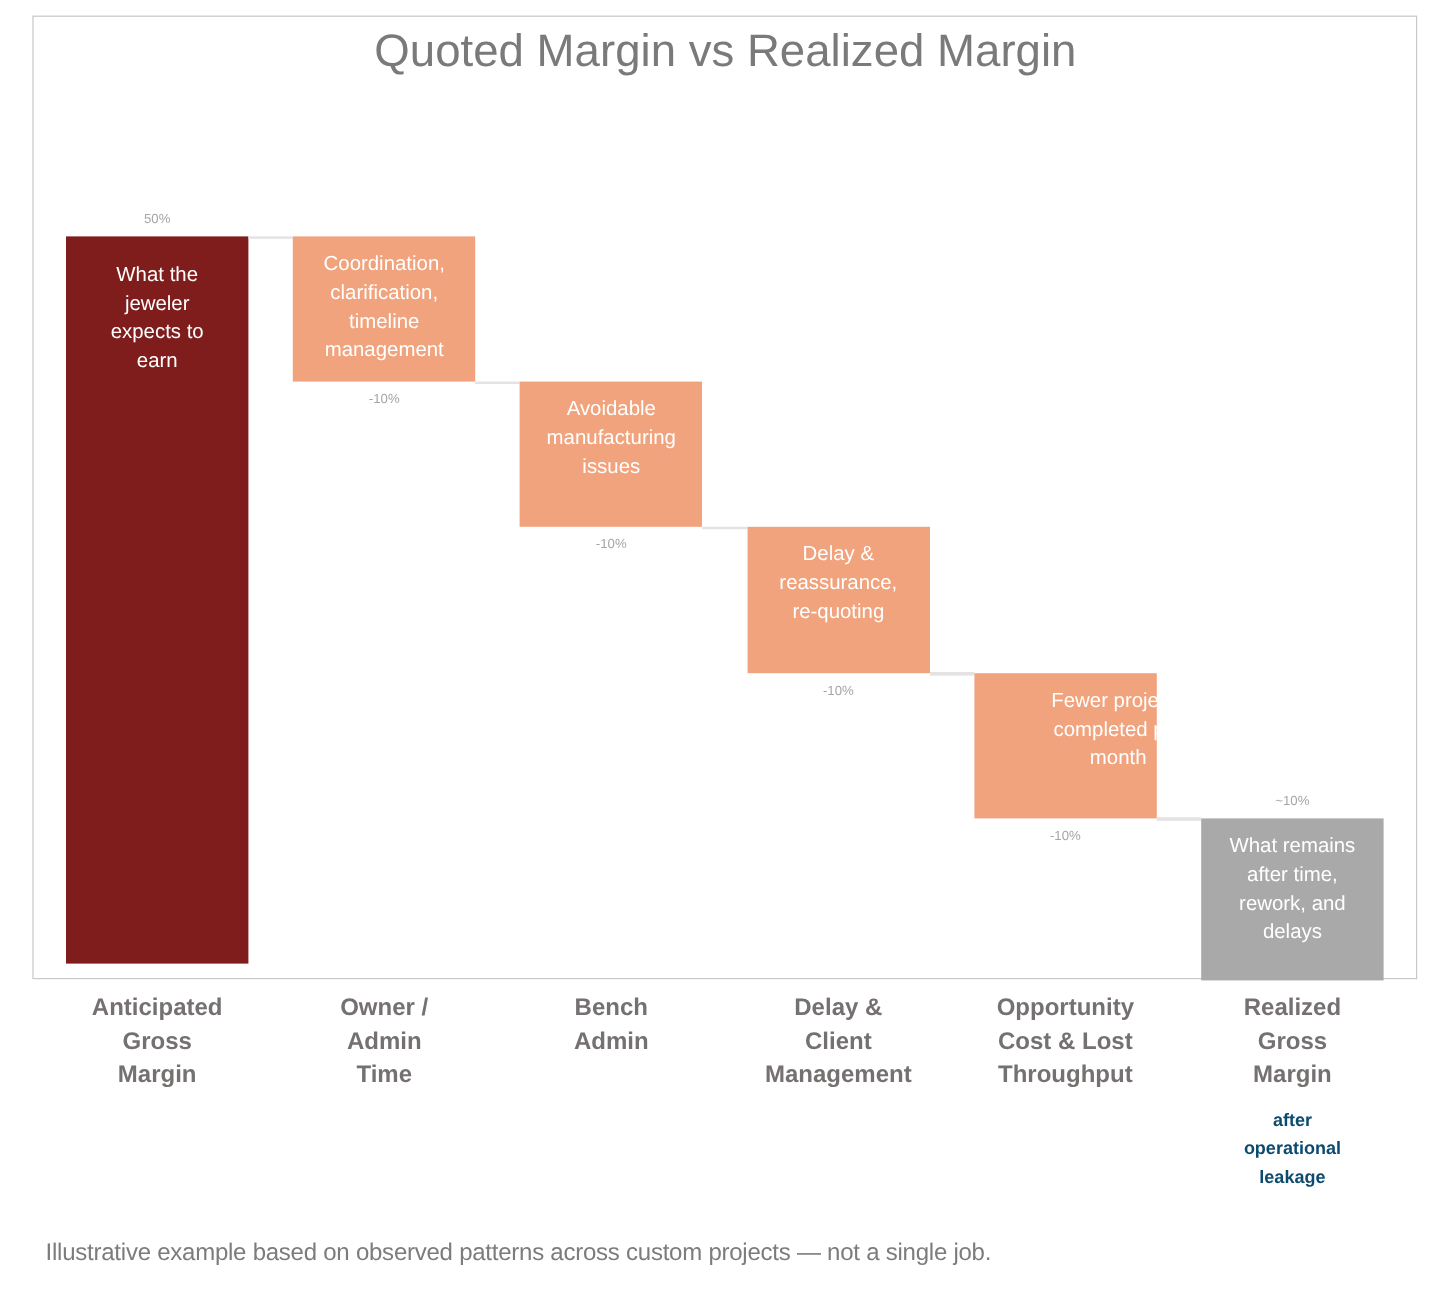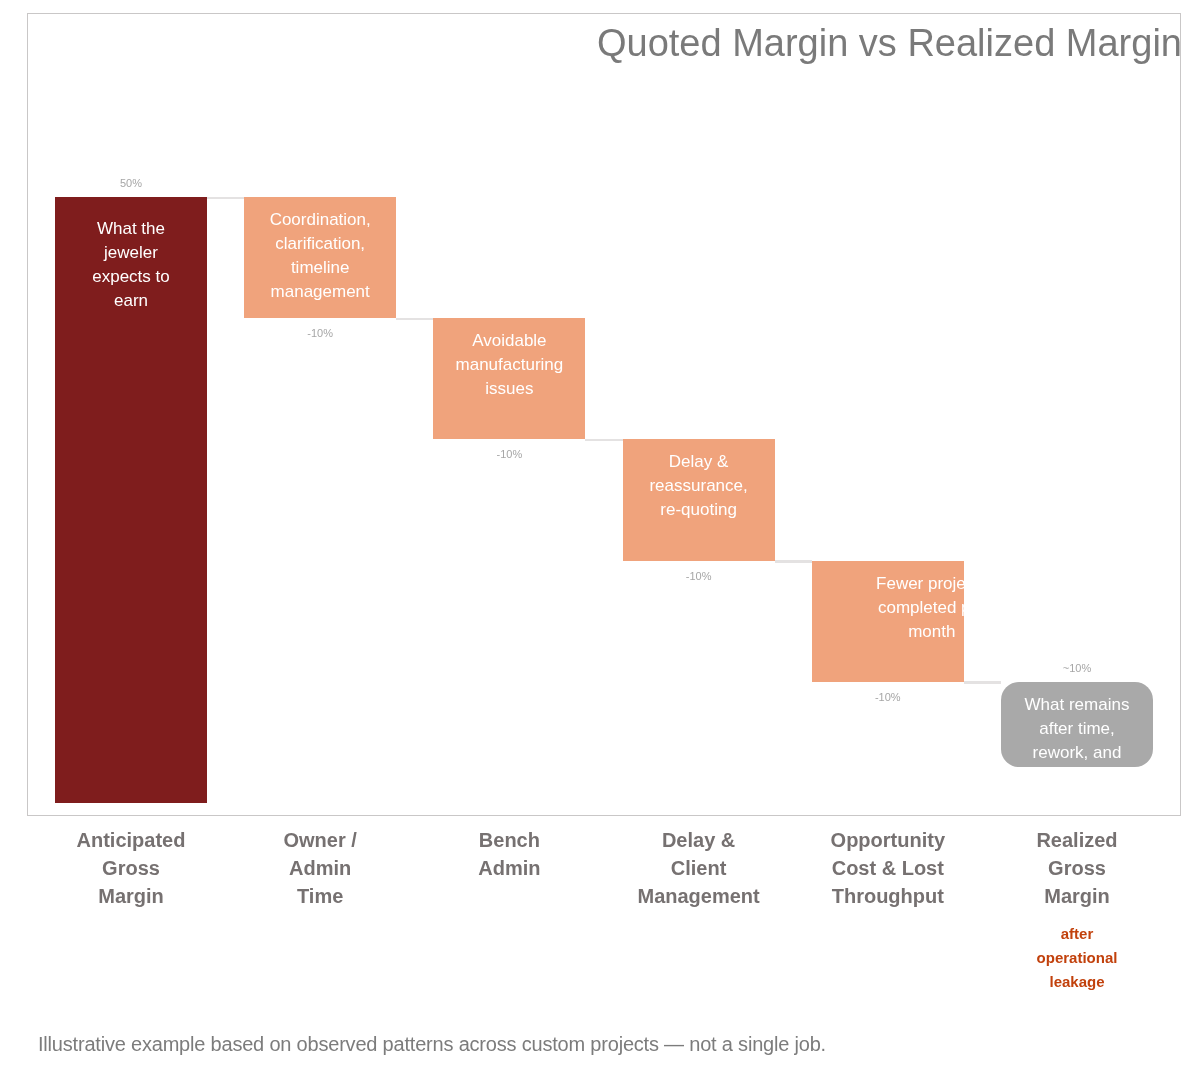--- a/index.html
+++ b/index.html
@@ -1,31 +1,31 @@
 <!DOCTYPE html>
 <html><head>
 <meta charset="utf-8">
 <style>
   html,body{margin:0;padding:0;background:#ffffff;}
   .canvas{position:relative;width:1201px;height:1080px;background:#ffffff;
           font-family:"Liberation Sans",sans-serif;overflow:hidden;}
   .frame{position:absolute;left:27px;top:13px;width:1152px;height:801px;
          border:1.5px solid #c9c7c7;background:#ffffff;}
-  .title{position:absolute;left:27px;top:22px;width:1155px;text-align:right;
+  .title{position:absolute;left:27px;top:22px;width:1155px;text-align:center;
          font-size:38px;font-weight:400;color:#7a7a7a;}
   .bar{position:absolute;box-sizing:border-box;}
   .bar-text{position:absolute;left:0;width:100%;text-align:center;color:#ffffff;
             font-size:17px;line-height:24px;white-space:pre-line;}
   .vlabel{position:absolute;width:152px;text-align:center;font-size:11px;
           line-height:18px;color:#a6a6a6;}
   .connector{position:absolute;height:2.5px;background:#e4e2e2;}
   .cat{position:absolute;width:190px;text-align:center;font-size:20px;line-height:28px;
        font-weight:bold;color:#767171;white-space:pre-line;}
   .sub{position:absolute;width:190px;text-align:center;font-size:15px;line-height:24px;
-       font-weight:bold;color:#c2410c;white-space:pre-line;}
+       font-weight:bold;color:#0c4a6e;white-space:pre-line;}
   .caption{position:absolute;left:38px;top:1033px;font-size:20px;color:#7c7c7c;
            letter-spacing:-0.2px;}
 </style>
 </head>
 <body>
 
 <div class="canvas">
   <div class="frame"></div>
   <div class="title">Quoted Margin vs Realized Margin</div>
   <div id="plot-layer">
@@ -73,21 +73,21 @@
       <div class="bar" style="left: 811.8px; top: 560.6px; width: 152px; height: 121.2px; background: rgb(240, 163, 124);">
         <div class="bar-text" style="top: 11px; margin-left: 44px;">Fewer projects
 completed per
 month</div>
       </div>
       <div class="vlabel" style="left: 811.8px; top: 687.8px;">-10%</div>
       <div class="cat" style="left: 792.8px; top: 826px;">Opportunity
 Cost &amp; Lost
 Throughput</div>
       <div class="connector" style="left: 963.8px; top: 681.3px; width: 37.2px;"></div>
-      <div class="bar" style="left: 1001px; top: 681.8px; width: 152px; height: 85px; background: rgb(169, 169, 169); border-radius: 18px;">
+      <div class="bar" style="left: 1001px; top: 681.8px; width: 152px; height: 135px; background: rgb(169, 169, 169);">
         <div class="bar-text" style="top: 11px;">What remains
 after time,
 rework, and
 delays</div>
       </div>
       <div class="vlabel" style="left: 1001px; top: 658.8px;">~10%</div>
       <div class="cat" style="left: 982px; top: 826px;">Realized
 Gross
 Margin</div>
       <div class="sub" style="left: 982px; top: 922px;">after

